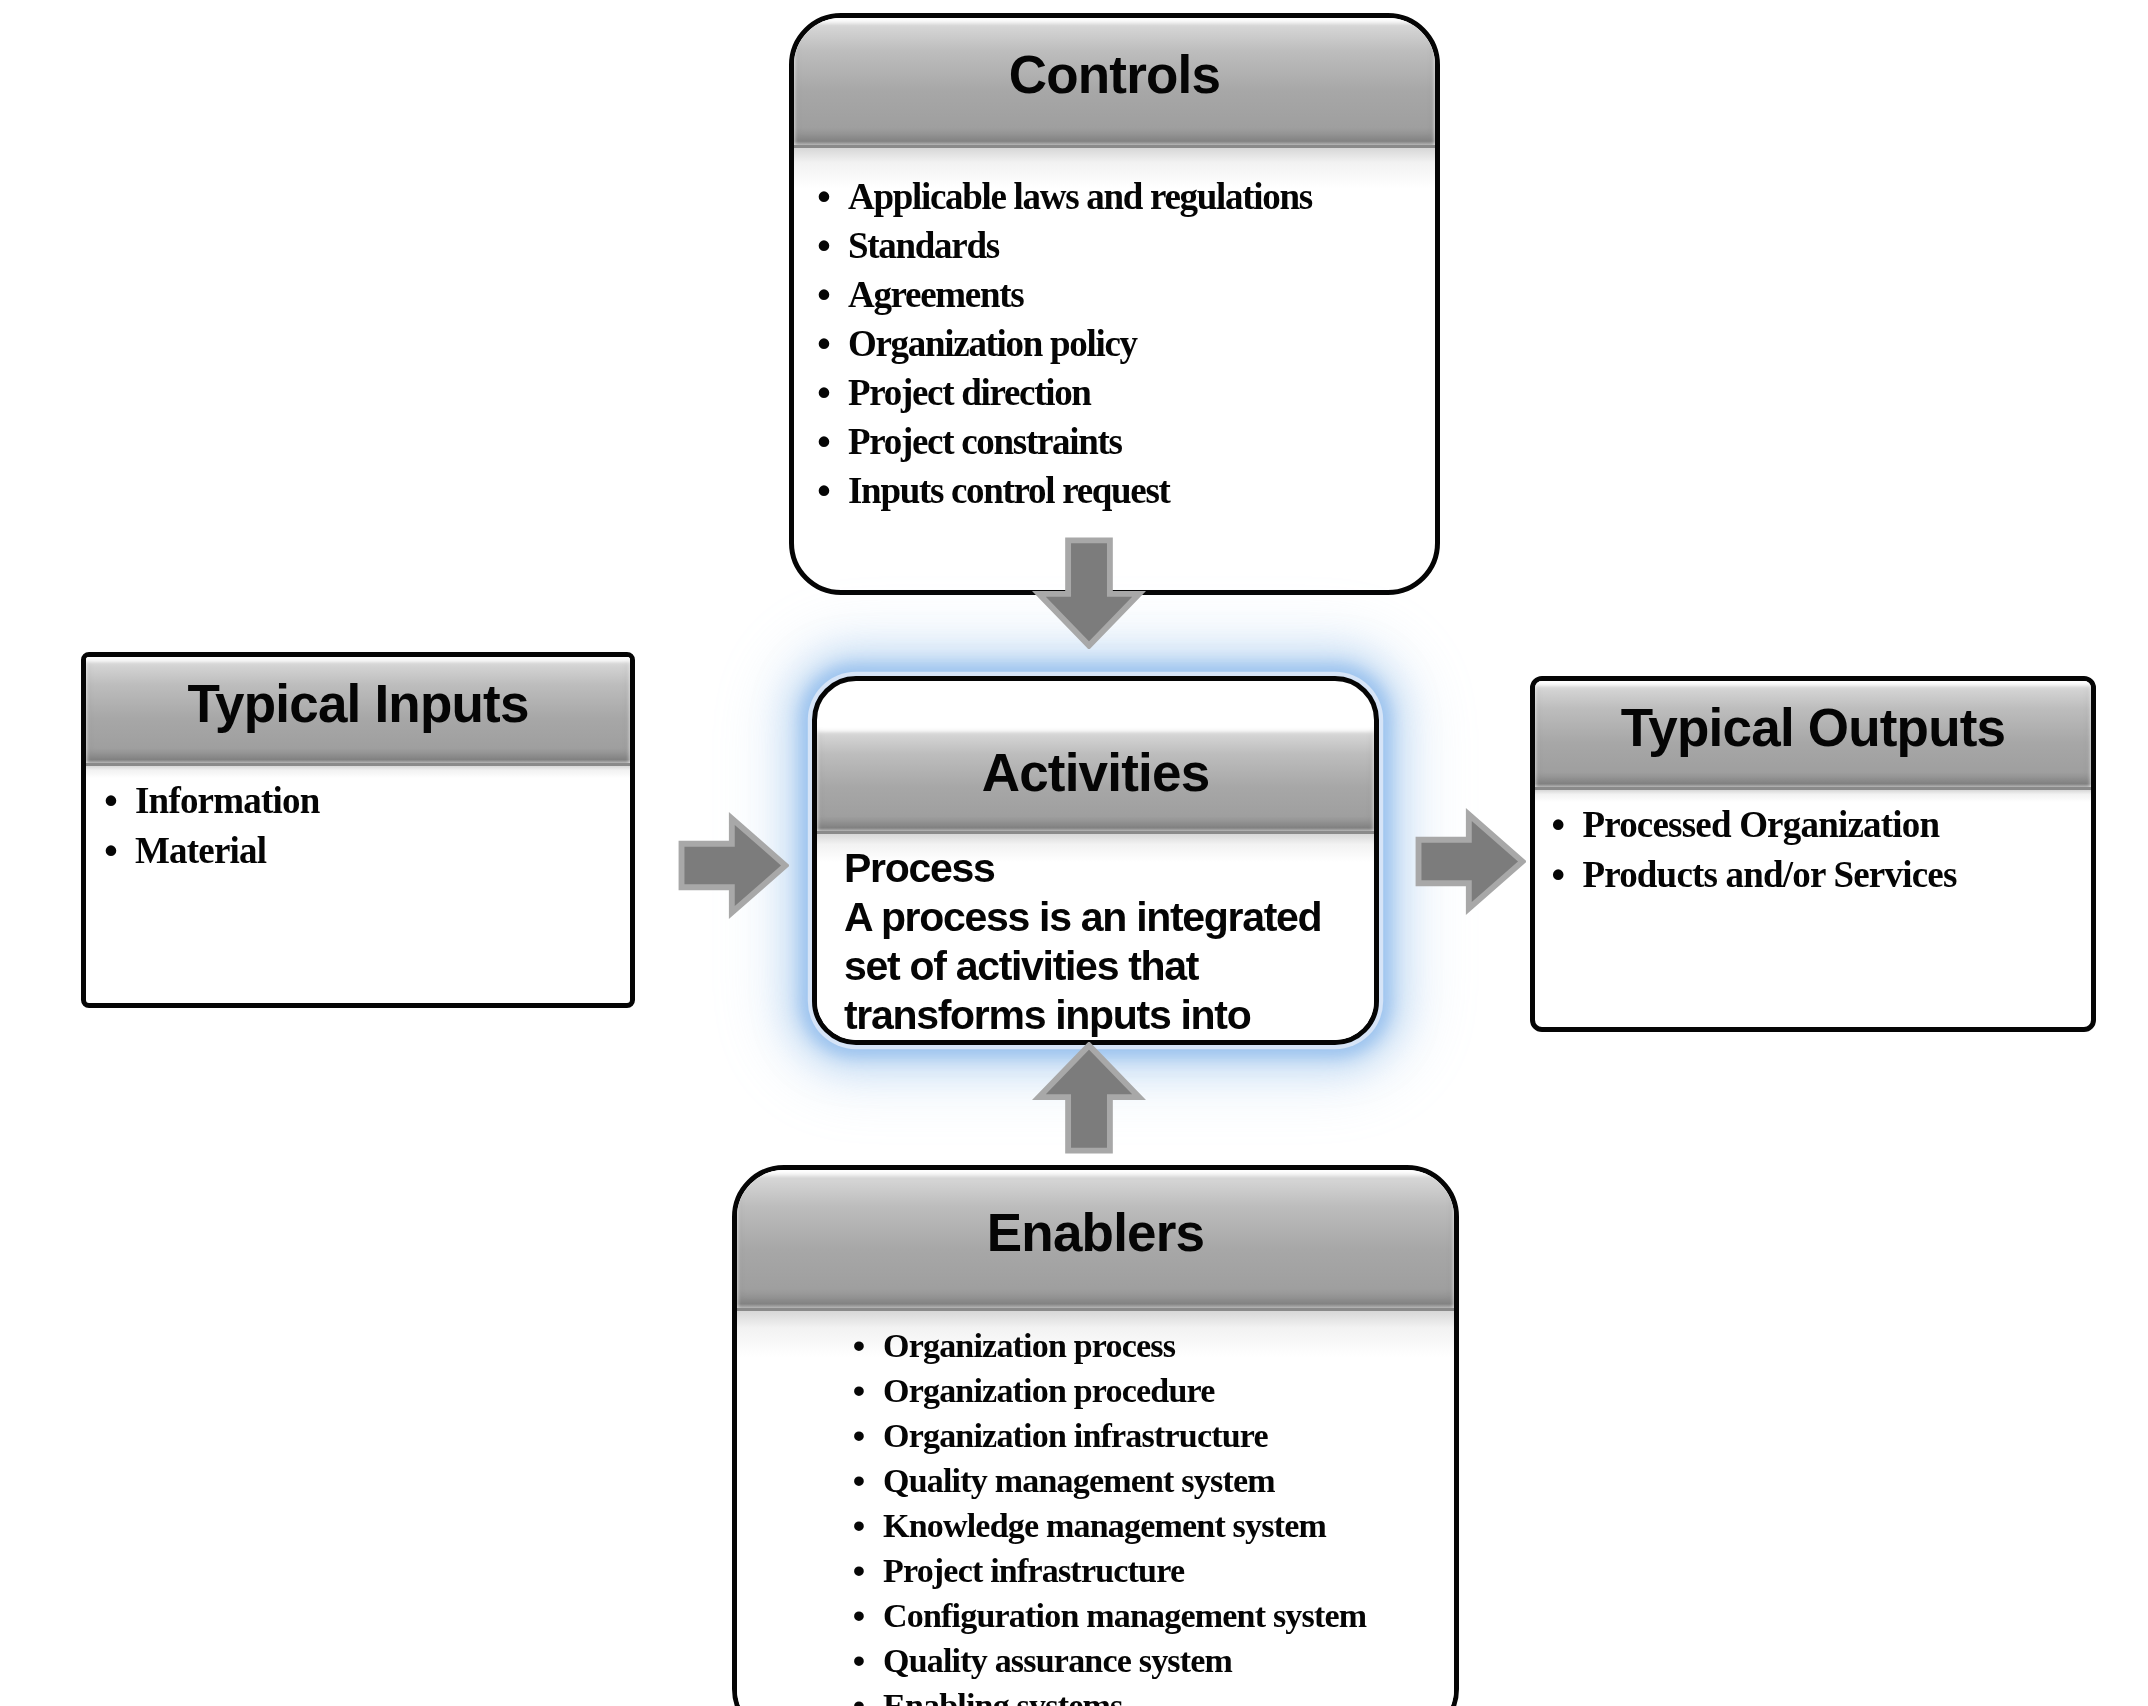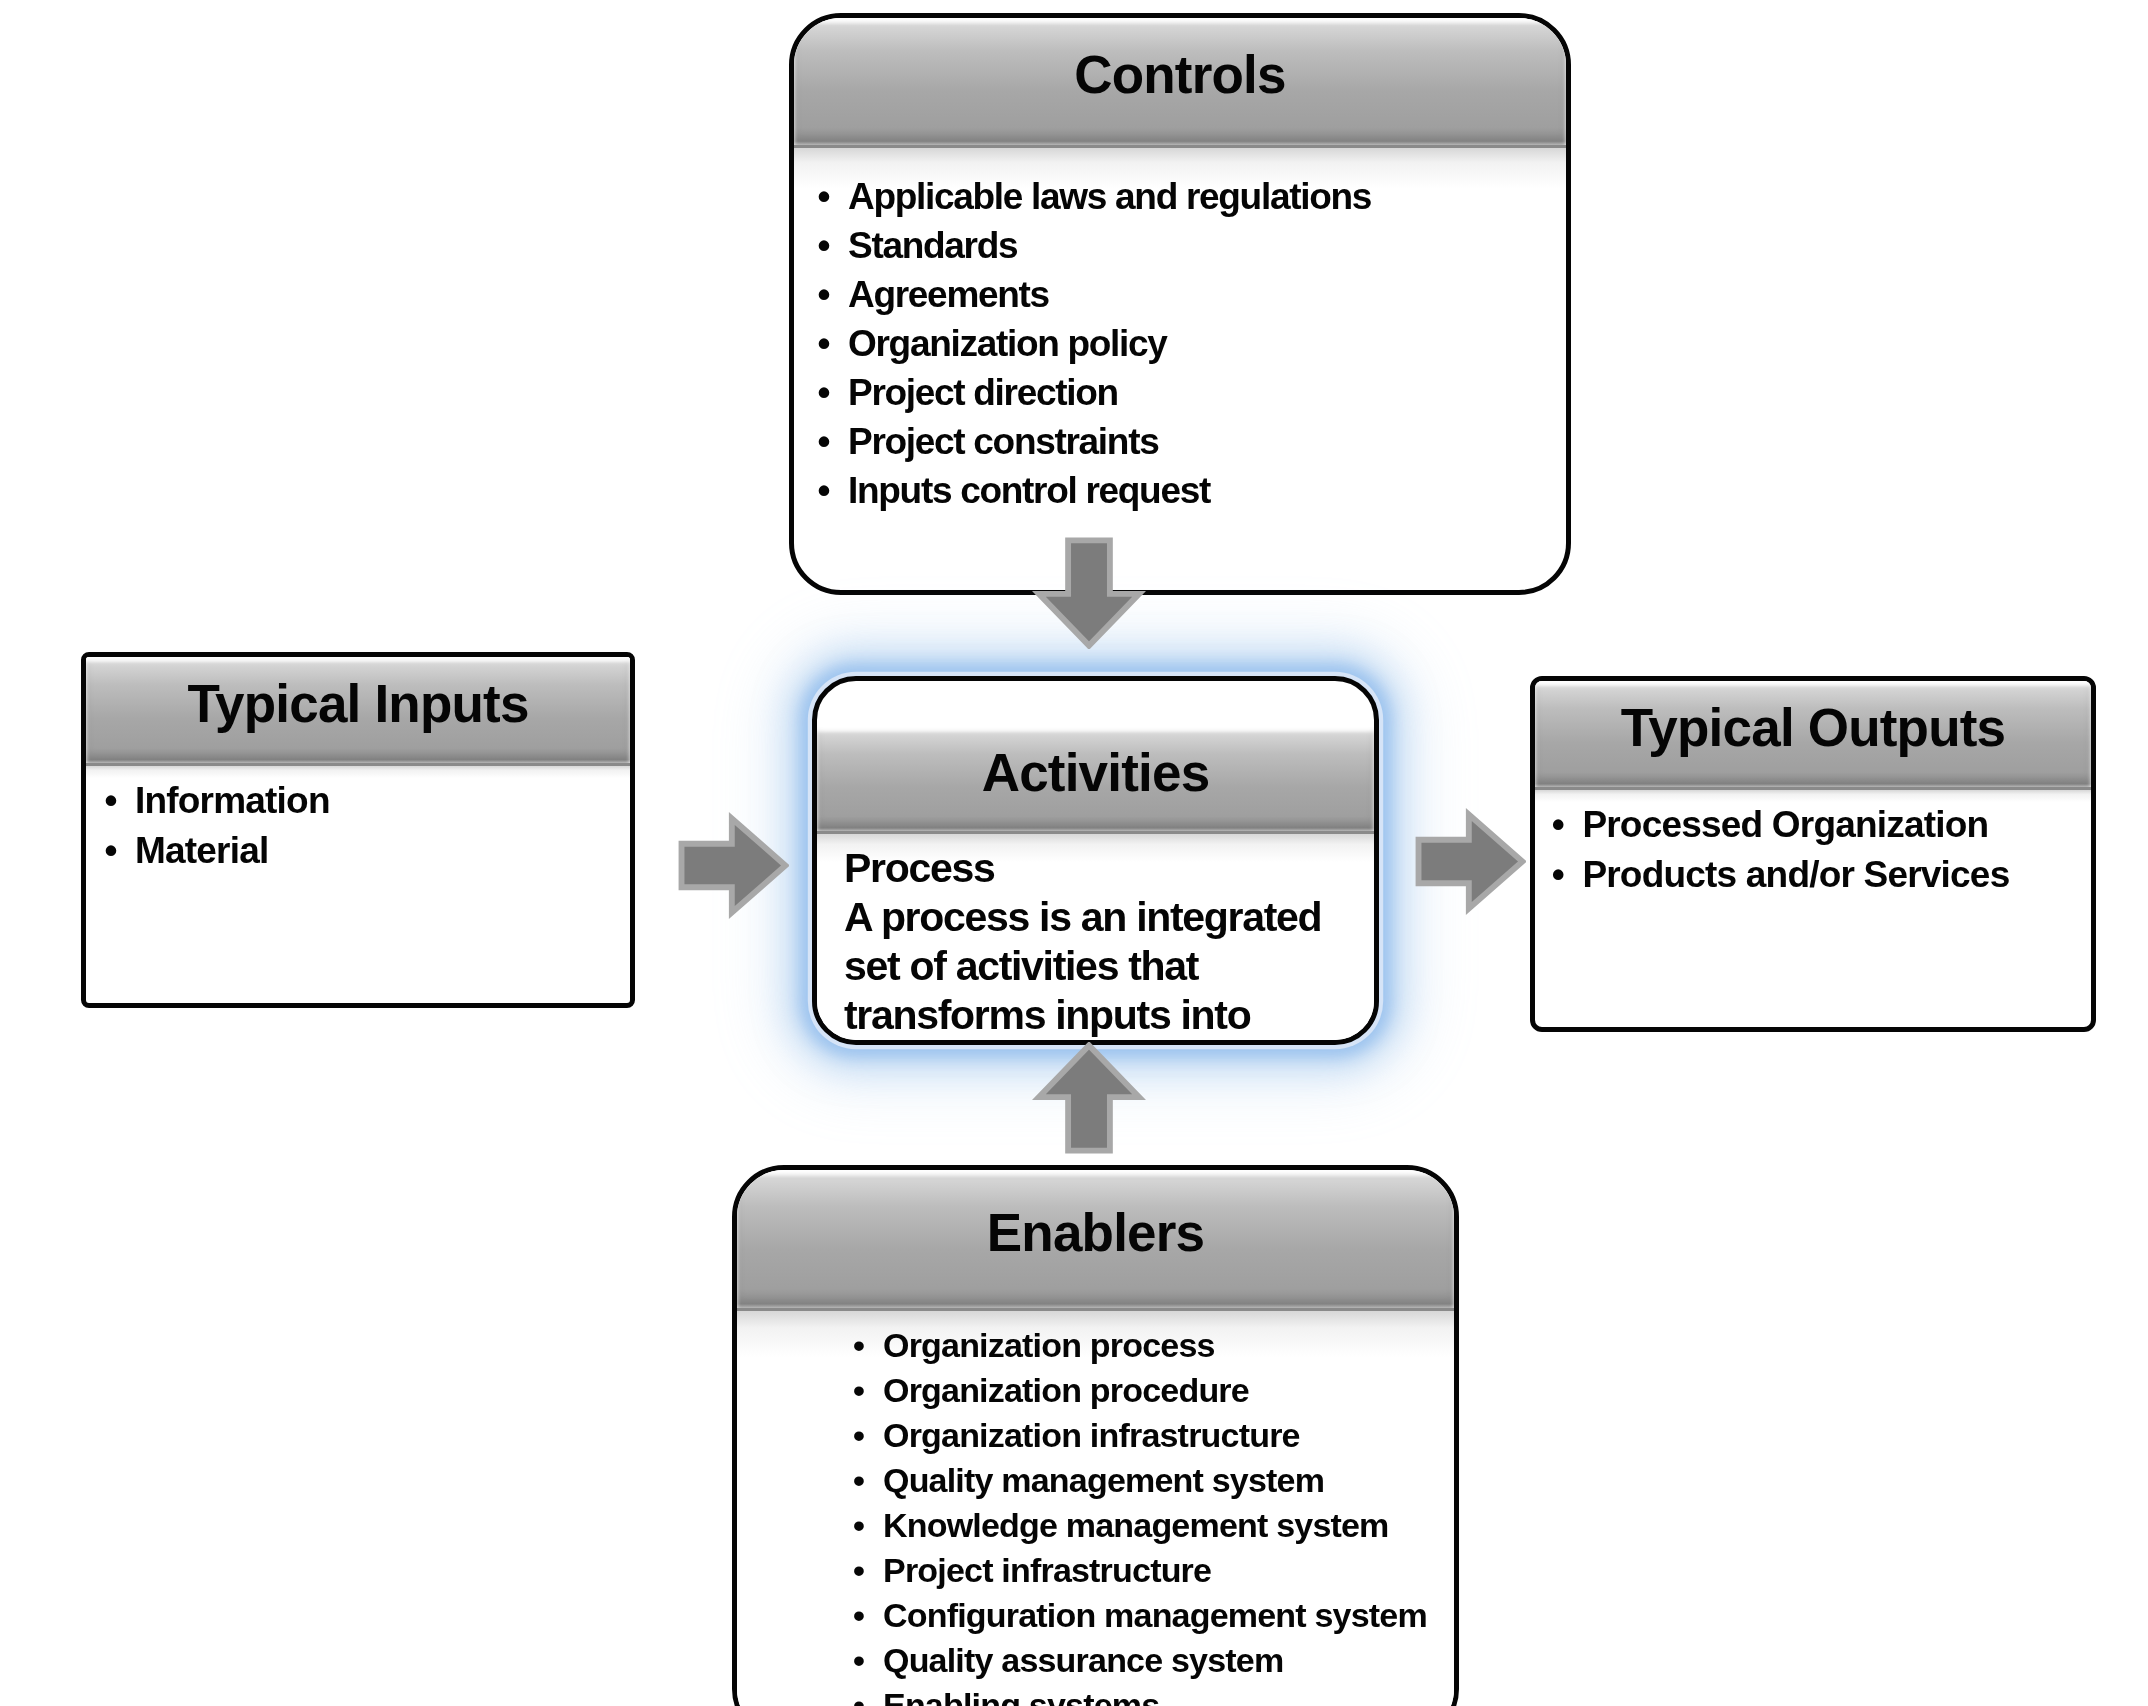--- a/index.html
+++ b/index.html
@@ -45,24 +45,24 @@
   }
   .panel-body{
     background:linear-gradient(180deg,#d7d7d7 0%,#f2f2f2 4%,#ffffff 11%);
   }
   ul.bullet-list{list-style:none;}
   li.item{
     display:flex;align-items:baseline;
     font-weight:bold;color:var(--text);
   }
   .bullet{flex:0 0 39px;padding-left:8.4px;}
-  .item-text{flex:1 1 auto;}
-
-  
-  #panel-controls{left:789px;top:13.4px;width:782px;height:582px;border-radius:52px;}
+  .item-text{flex:1 1 auto;font-family:Liberation Serif, serif;}
+
+  
+  #panel-controls{left:789px;top:13.4px;width:651px;height:582px;border-radius:52px;}
   #panel-controls .panel-header{height:130px;}
   #panel-controls .panel-body{padding:23.5px 13.4px 0 15px;}
   #panel-controls li.item{font-size:37px;line-height:49px;letter-spacing:-1.3px;}
 
   
   #panel-inputs{left:81px;top:652px;width:554px;height:356px;border-radius:8px;}
   #panel-inputs .panel-header{height:109px;}
   #panel-inputs .panel-body{padding:10px 11.7px 0 10px;}
   #panel-inputs li.item{font-size:37px;line-height:50px;letter-spacing:-0.8px;}
 

